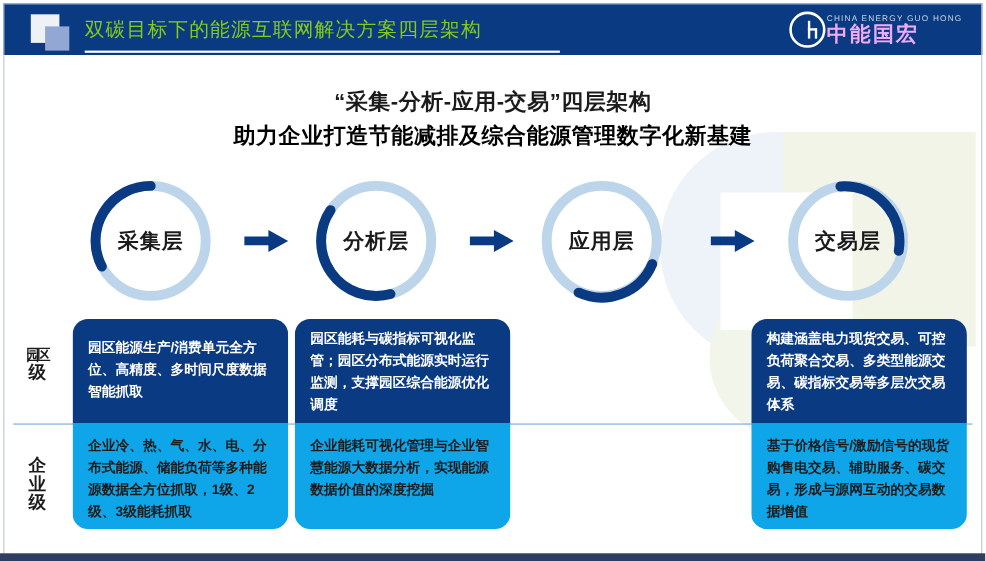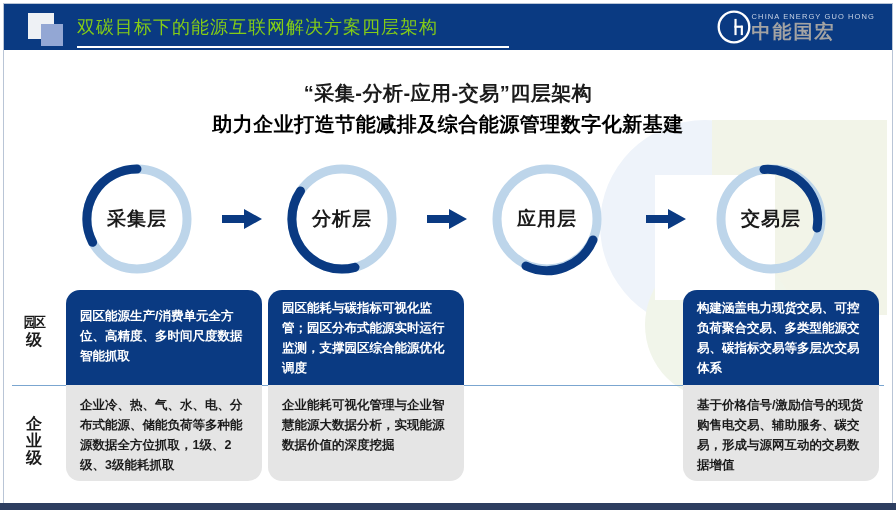--- a/index.html
+++ b/index.html
@@ -86,21 +86,21 @@
   .logo-en {
     font-size: 7.5px;
     color: #c9d4e6;
     letter-spacing: 1.1px;
     white-space: nowrap;
     margin-bottom: 1px;
   }
   .logo-cn {
     font-size: 19px;
     font-weight: bold;
-    color: #a3a3a3;
+    color: #f0abfc;
     letter-spacing: 2px;
     white-space: nowrap;
     line-height: 20px;
   }
 
   
   .deco { position: absolute; pointer-events: none; }
   .deco-circle-lg {
     left: 600px; top: 120px;
     width: 210px; height: 210px;
@@ -216,21 +216,21 @@
     background: #0a3a82;
     color: #ffffff;
     font-size: 12.5px;
     font-weight: bold;
     line-height: 20px;
     padding: 12px 12px 12px 14px;
     box-sizing: border-box;
     height: 95px;
   }
   .card-bottom {
-    background: #e5e5e5;
+    background: #0ea5e9;
     color: #1b1b1b;
     font-size: 12.5px;
     font-weight: bold;
     line-height: 20px;
     padding: 10px 12px 10px 14px;
     box-sizing: border-box;
     height: 96px;
   }
   .card.pos1 { left: 66px; top: 290px; }
   .card.pos2 { left: 268px; top: 290px; }

